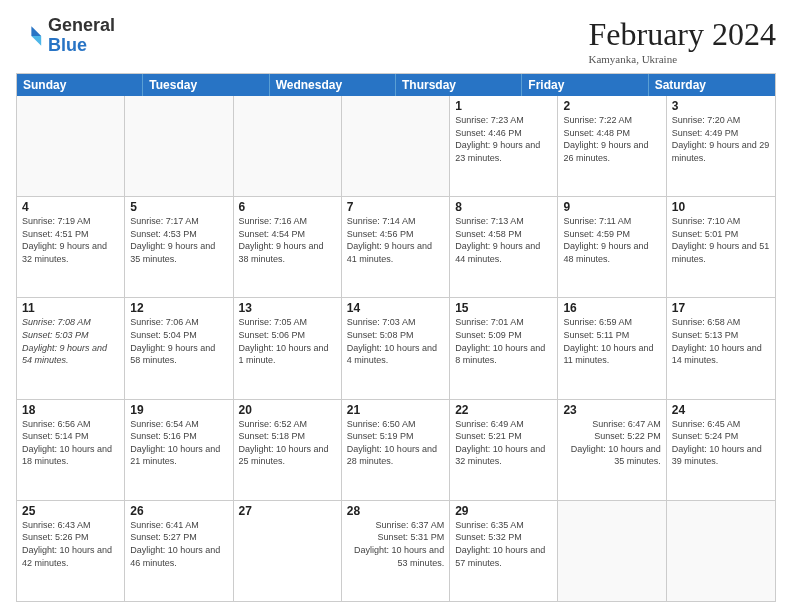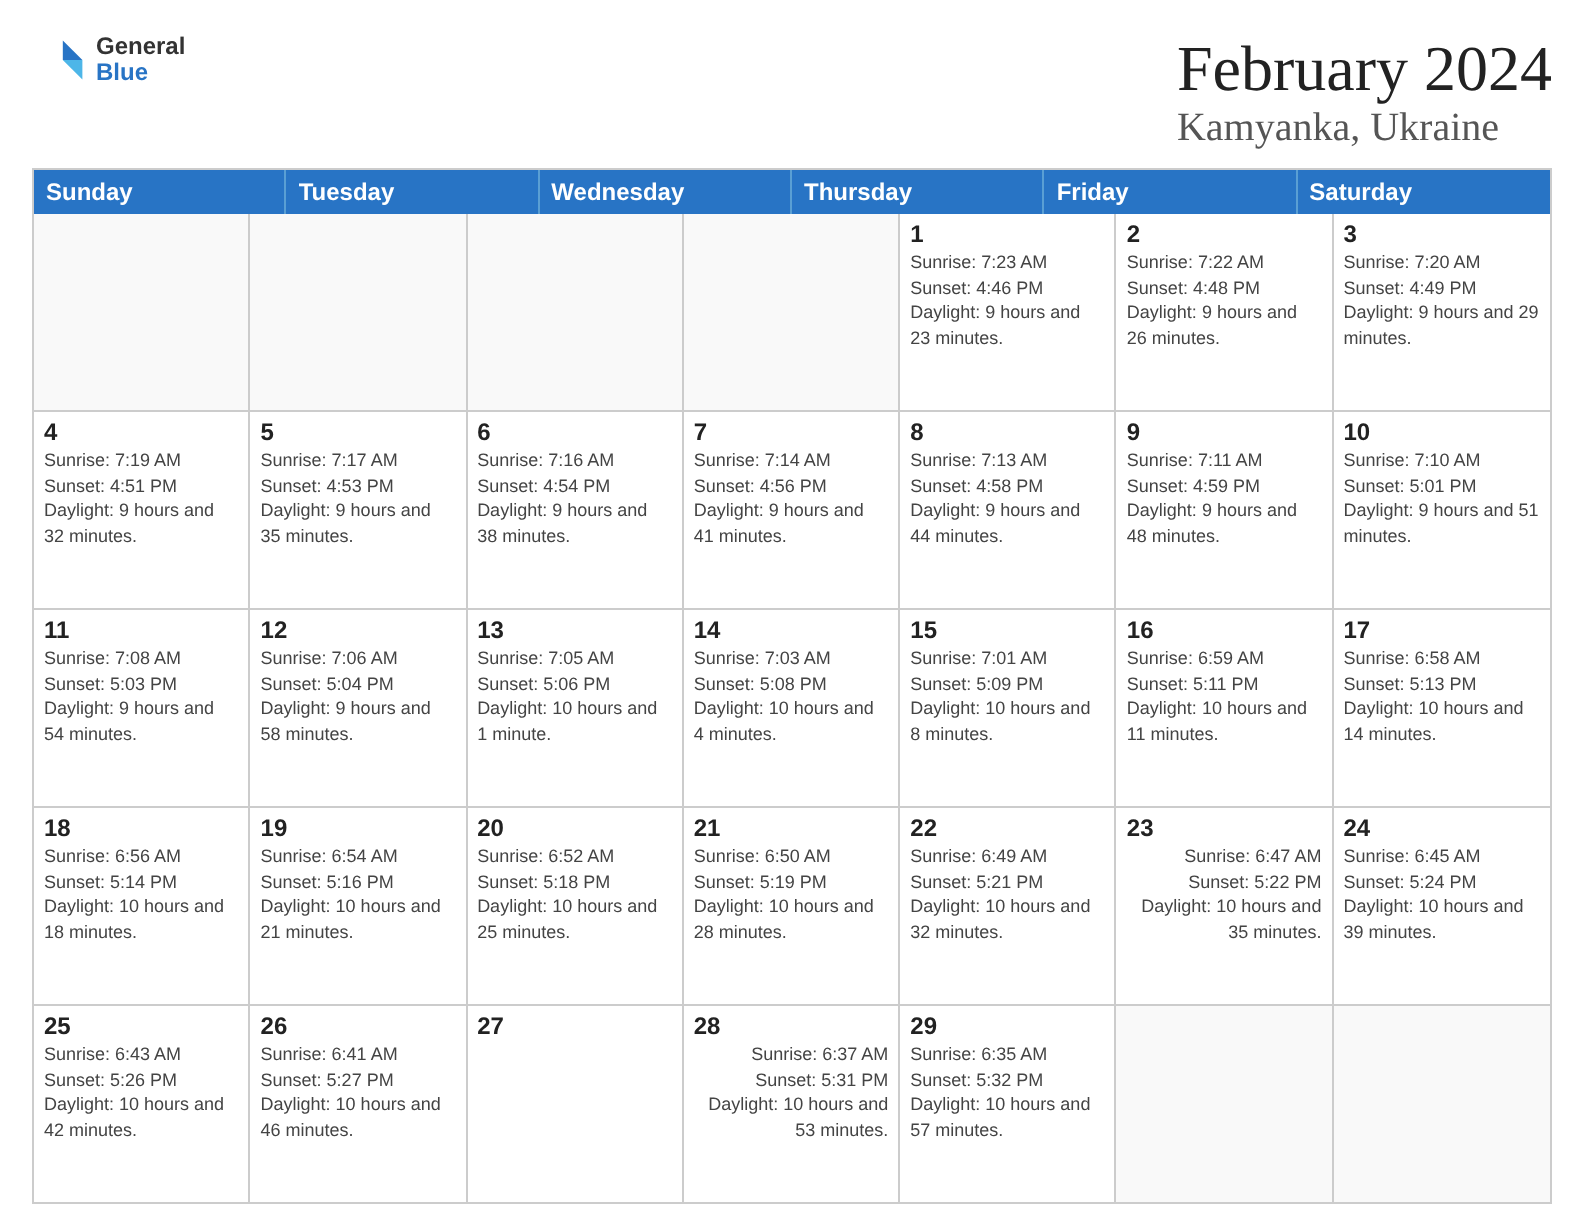--- a/index.html
+++ b/index.html
@@ -22,40 +22,40 @@
       justify-content: space-between;
       align-items: flex-start;
       margin-bottom: 8px;
     }
     .logo {
       display: flex;
       align-items: center;
       gap: 4px;
     }
     .logo-text {
-      font-size: 12px;
+      font-size: 18px;
       font-weight: bold;
       line-height: 1.1;
     }
     .logo-general { color: #333; }
     .logo-blue { color: #2874c5; }
     .logo-icon {
       width: 28px;
       height: 28px;
     }
     .title-block {
       font-family: Liberation Serif, serif;
     }
     .month-title {
       font-size: 32px;
       font-weight: normal;
       color: #222;
     }
     .location {
-      font-size: 20px;
+      font-size: 11px;
       color: #555;
     }
     .calendar {
       flex: 1;
       display: flex;
       flex-direction: column;
       border: 1px solid #ccc;
     }
     .cal-header {
       display: grid;
@@ -199,21 +199,21 @@
           <div class="cal-cell">
             <div class="day-num">10</div>
             <div class="day-info" style="white-space: pre-line;">Sunrise: 7:10 AM
 Sunset: 5:01 PM
 Daylight: 9 hours and 51 minutes.</div>
           </div>
         </div>
         <div class="cal-row">
           <div class="cal-cell">
             <div class="day-num">11</div>
-            <div class="day-info" style="white-space: pre-line;">Sunrise: 7:08 AM
+            <div class="day-info" style="white-space: pre-line; font-style: italic;">Sunrise: 7:08 AM
 Sunset: 5:03 PM
 Daylight: 9 hours and 54 minutes.</div>
           </div>
           <div class="cal-cell">
             <div class="day-num">12</div>
             <div class="day-info" style="white-space: pre-line;">Sunrise: 7:06 AM
 Sunset: 5:04 PM
 Daylight: 9 hours and 58 minutes.</div>
           </div>
           <div class="cal-cell">

